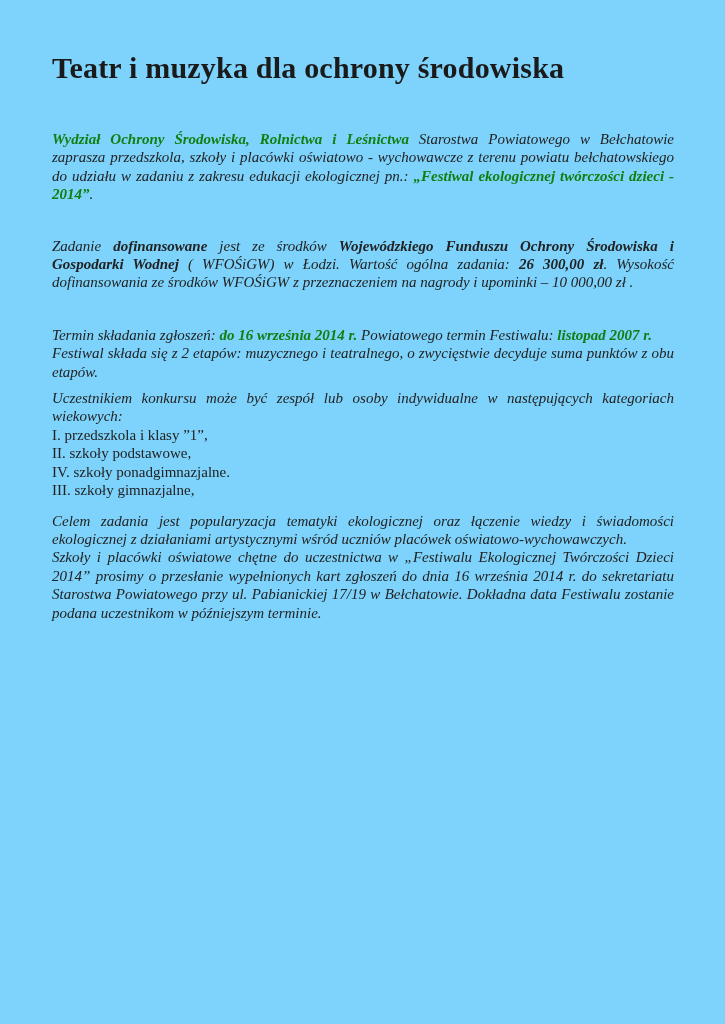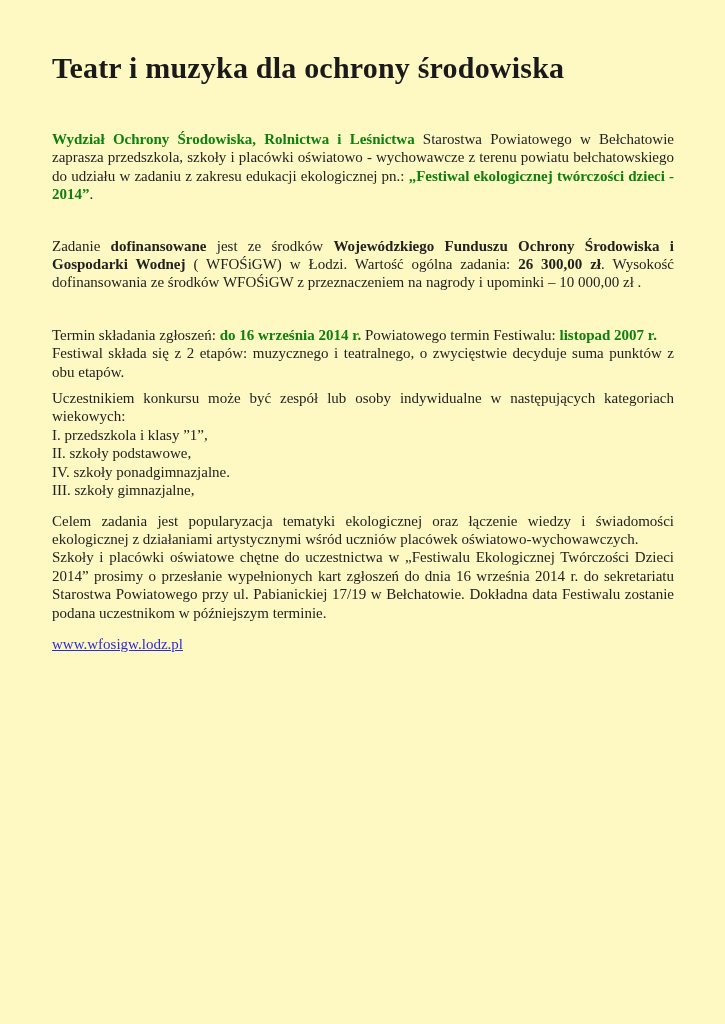--- a/index.html
+++ b/index.html
@@ -2,28 +2,29 @@
 <html lang="pl"><head>
 <meta charset="utf-8">
 <style>
   html,body{margin:0;padding:0;background:#ffffff;}
   body{
     width:725px;height:1024px;overflow:hidden;
     font-family:"Liberation Serif","DejaVu Serif",serif;
     color:#222222;
     -webkit-font-smoothing:antialiased;
   }
-  .page{box-sizing:border-box;width:725px;height:1024px;padding:50px 51px 0 52px;background:#fef9c3;}
+  .page{box-sizing:border-box;width:725px;height:1024px;padding:50px 51px 0 52px;background:#7dd3fc;}
   h1.doc-title{
     font-size:30px;line-height:36px;font-weight:700;color:#1a1a1a;
     margin:0 0 44px 0;letter-spacing:0.2px;
   }
   .para{
     font-size:15px;line-height:18.4px;text-align:justify;margin:0;
     color:#222222;
+    font-style:italic;
   }
   .mb-intro{margin-bottom:33px;}
   .mb-funding{margin-bottom:34px;}
   .mb-deadline{margin-bottom:0;}
   .mb-stages{margin-bottom:8px;}
   .mb-participants{margin-bottom:0;}
   .category-list{font-size:15px;line-height:18.4px;margin:0 0 12px 0;text-align:left;}
   .mb-goal{margin-bottom:13px;}
   .b{font-weight:700;}
   .gb{font-weight:700;color:var(--green,#0f7f0f);}
@@ -48,16 +49,13 @@
 
   <div class="category-list">
       <div>I. przedszkola i klasy ”1”,</div>
       <div>II. szkoły podstawowe,</div>
       <div>IV. szkoły ponadgimnazjalne.</div>
       <div>III. szkoły gimnazjalne,</div>
     </div>
 
   <p class="para mb-goal"><span>Celem zadania jest popularyzacja tematyki ekologicznej oraz łączenie wiedzy i świadomości ekologicznej z działaniami artystycznymi wśród uczniów placówek oświatowo-wychowawczych.</span><br><span>Szkoły i placówki oświatowe chętne do uczestnictwa w „Festiwalu Ekologicznej Twórczości Dzieci 2014” prosimy o przesłanie wypełnionych kart zgłoszeń do dnia 16 września 2014 r. do sekretariatu Starostwa Powiatowego przy ul. Pabianickiej 17/19 w Bełchatowie. Dokładna data Festiwalu zostanie podana uczestnikom w późniejszym terminie.</span></p>
 
-  <p class="link-row">
-    <a href="#" class="site-link">www.wfosigw.lodz.pl</a>
-  </p>
 </div>
 
 </body></html>

